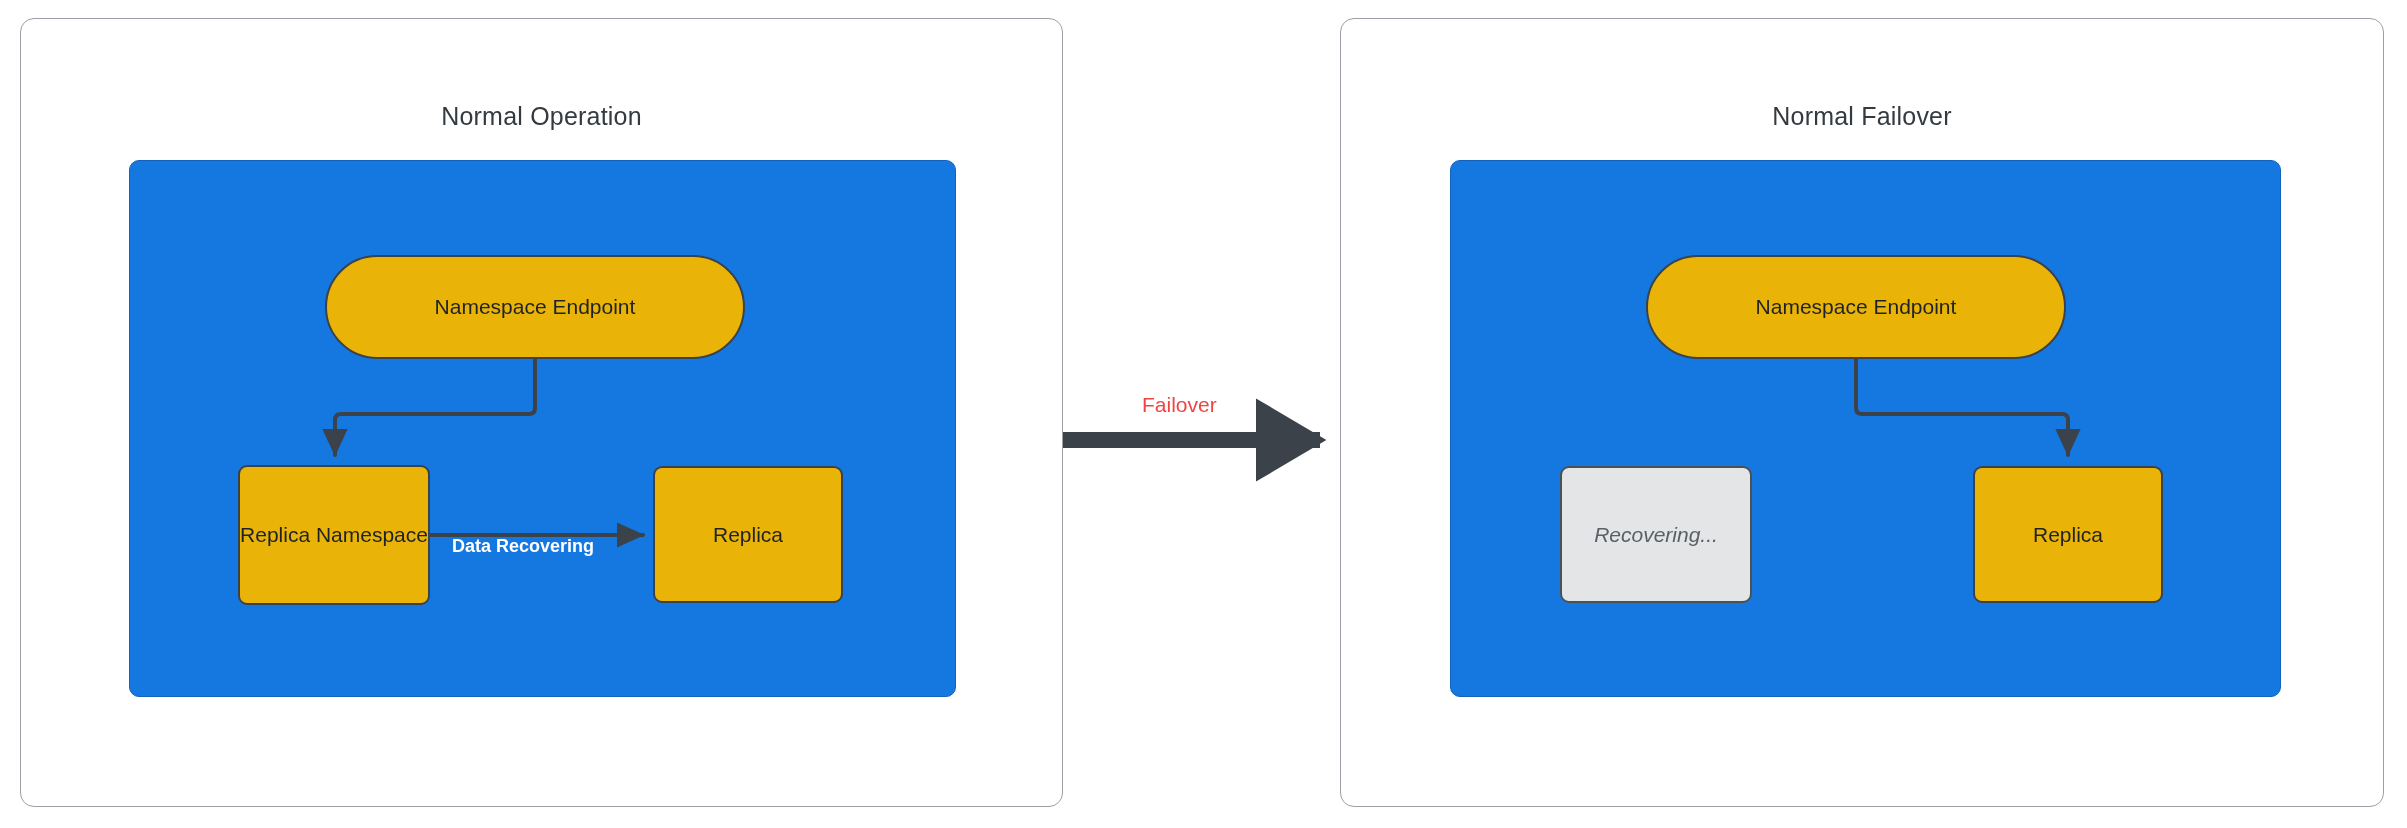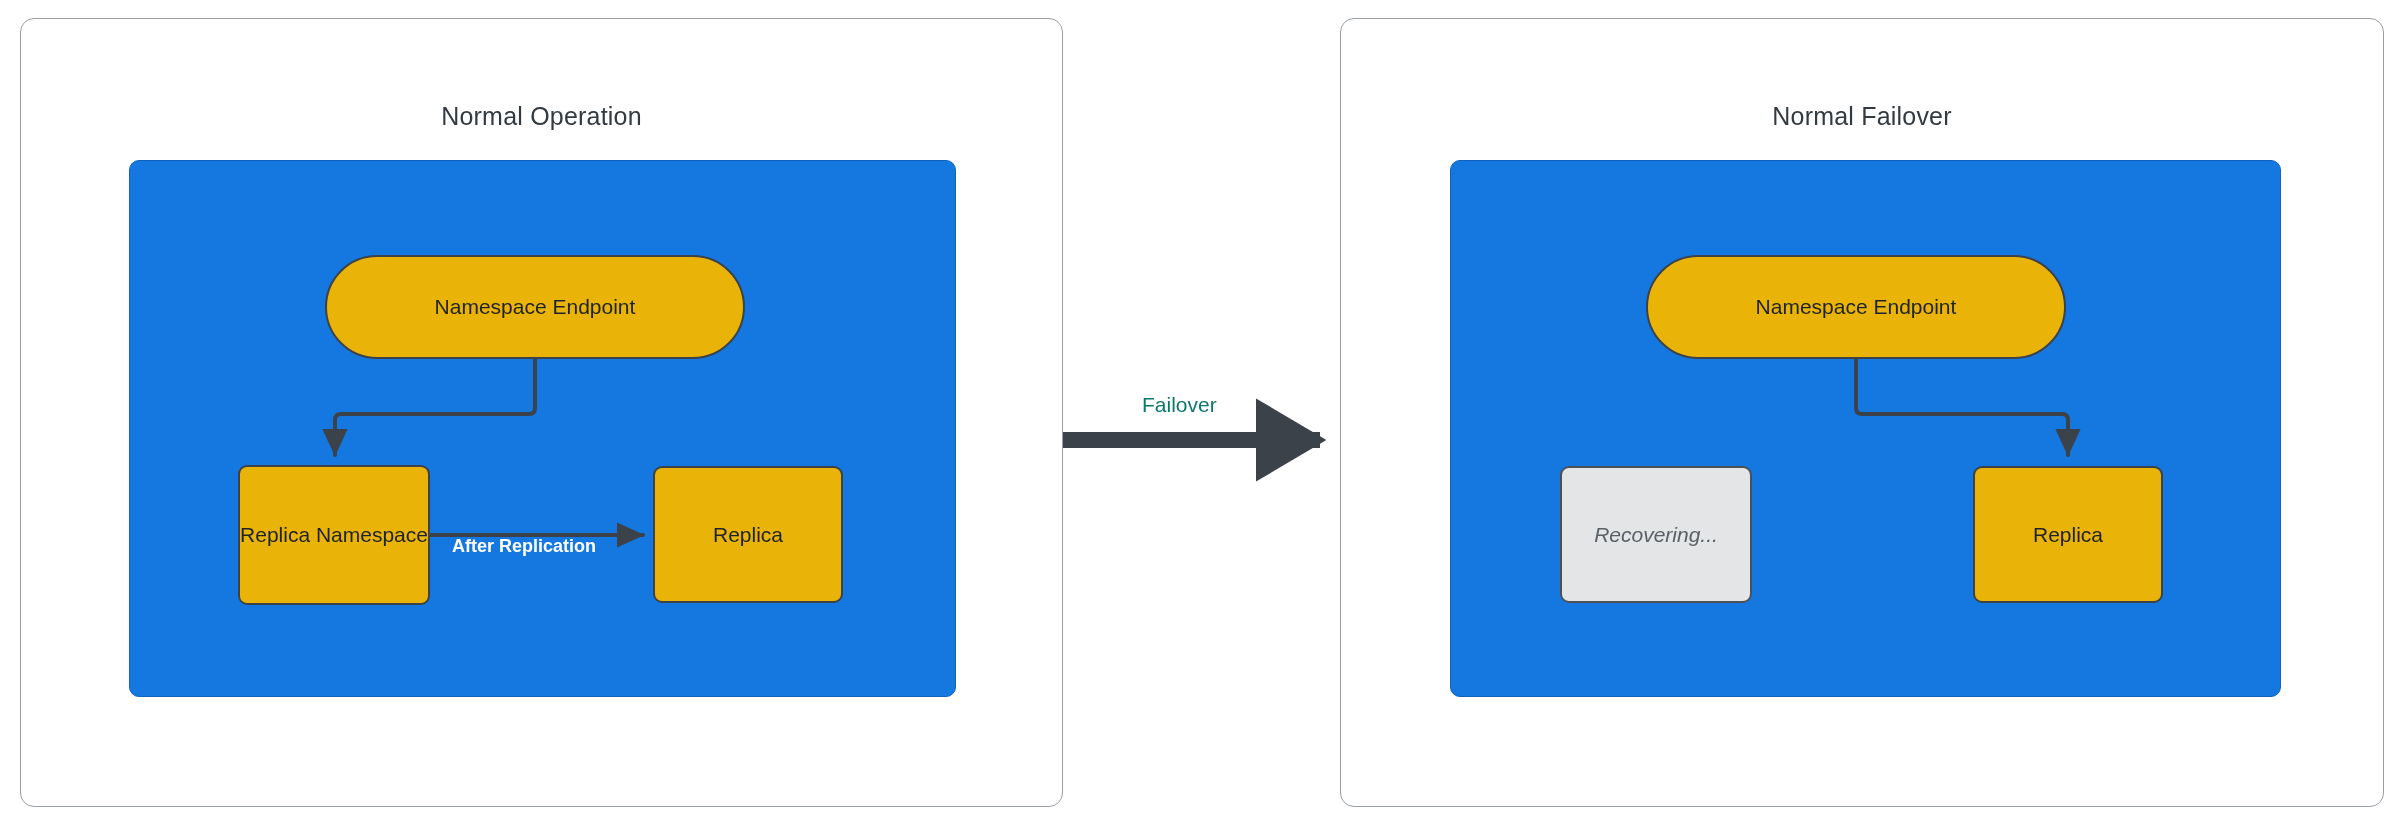--- a/index.html
+++ b/index.html
@@ -102,21 +102,21 @@
     font-weight: bold;
     color: #ffffff;
     white-space: nowrap;
   }
   #label-data-replication { left: 452px; top: 536px; }
 
   .failover-label {
     position: absolute;
     z-index: 4;
     font-size: 21px;
-    color: #0f766e;
+    color: #ef4444;
     white-space: nowrap;
   }
   #label-failover { left: 1142px; top: 393px; }
 </style>
 </head>
 <body>
 
 <div id="canvas">
 
   <div class="panel" id="panel-left">
@@ -124,21 +124,21 @@
   </div>
 
   <div class="blue-zone" id="blue-left"></div>
 
   <div class="node pill" id="ep-left">Namespace Endpoint</div>
 
   <div class="node box" id="primary-left">Replica Namespace</div>
 
   <div class="node box" id="replica-left">Replica</div>
 
-  <div class="edge-label" id="label-data-replication">After Replication</div>
+  <div class="edge-label" id="label-data-replication">Data Recovering</div>
 
   <div class="failover-label" id="label-failover">Failover</div>
 
   <div class="panel" id="panel-right">
     <div class="panel-title">Normal Failover</div>
   </div>
 
   <div class="blue-zone" id="blue-right"></div>
 
   <div class="node pill" id="ep-right">Namespace Endpoint</div>

